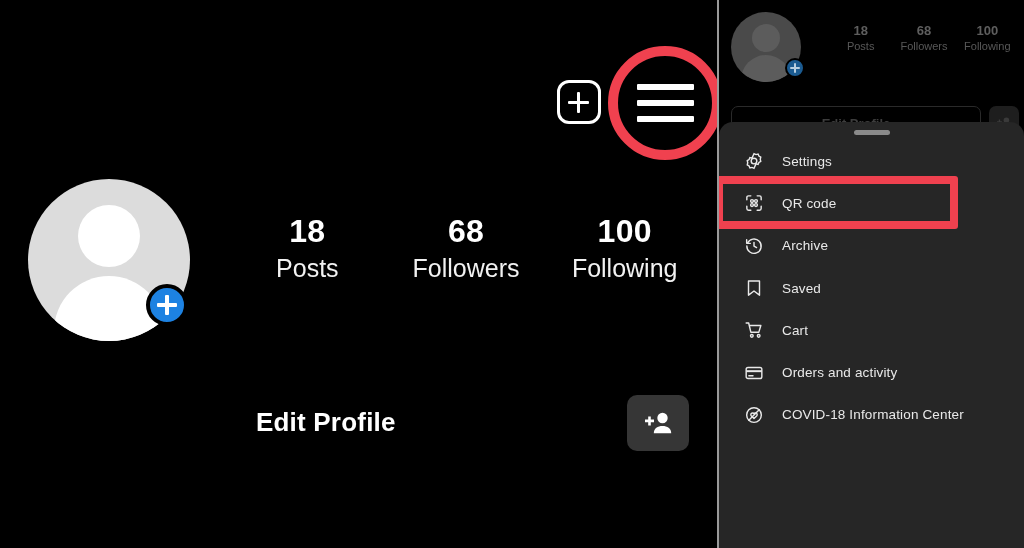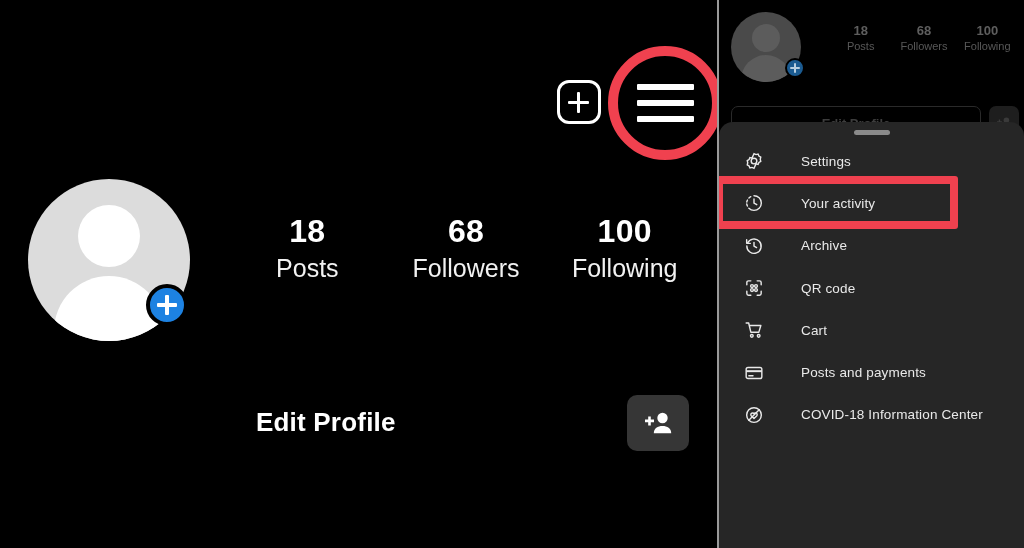--- a/index.html
+++ b/index.html
@@ -213,21 +213,21 @@
     height: 42.3px;
     display: flex; align-items: center;
     padding-left: 24px;
   }
   .menu-item .mi-icon {
     width: 22px; height: 22px;
     display: flex; align-items: center; justify-content: center;
     flex: 0 0 22px;
   }
   .menu-item .mi-label {
-    margin-left: 36px;
+    margin-left: 17px;
     font-size: 13.5px;
     color: #e9e9e9;
     letter-spacing: 0.15px;
     white-space: nowrap;
   }
 
   
   #activity-highlight {
     position: absolute; left: -4px; top: 176px;
     width: 243px; height: 53px;
@@ -339,79 +339,77 @@
         <div class="menu-item">
           <span class="mi-icon">
             <svg width="20" height="20" viewBox="0 0 24 24" fill="none" stroke="#e9e9e9" stroke-width="1.7">
               <path d="M12 3.2l2.4 1.1 2.5-.7 1 2.4 2.2 1.4-.6 2.5.6 2.5-2.2 1.4-1 2.4-2.5-.7L12 20.8l-2.4-1.1-2.5.7-1-2.4L3.9 16.6l.6-2.5-.6-2.5 2.2-1.4 1-2.4 2.5.7z"></path>
               <circle cx="12" cy="12" r="3.4"></circle>
             </svg>
           </span>
           <span class="mi-label">Settings</span>
         </div>
 
-        <div class="menu-item">
-          <span class="mi-icon">
-            <svg width="20" height="20" viewBox="0 0 24 24" fill="none" stroke="#e9e9e9" stroke-width="1.7">
-              <path d="M12 3.2a8.8 8.8 0 0 1 0 17.6 8.8 8.8 0 0 1-6.2-2.6" stroke-linecap="round"></path>
-              <path d="M4.1 15.6a8.8 8.8 0 0 1-.8-2.4M3.3 10.8a8.8 8.8 0 0 1 .9-2.4M5.9 6a8.8 8.8 0 0 1 2.2-1.6" stroke-linecap="round"></path>
-              <path d="M12 7.2V12l3.3 2" stroke-linecap="round"></path>
-            </svg>
-          </span>
-          <span class="mi-label">Your activity</span>
-        </div>
-
-        <div class="menu-item">
-          <span class="mi-icon">
-            <svg width="20" height="20" viewBox="0 0 24 24" fill="none" stroke="#e9e9e9" stroke-width="1.7">
-              <path d="M4.2 8.6A8.6 8.6 0 1 1 3.4 12" stroke-linecap="round"></path>
-              <path d="M3.2 4.4v4.4h4.4" stroke-linecap="round" stroke-linejoin="round"></path>
-              <path d="M12 7.6V12l3.1 1.9" stroke-linecap="round"></path>
-            </svg>
-          </span>
-          <span class="mi-label">Archive</span>
-        </div>
 
         <div class="menu-item">
           <span class="mi-icon">
             <svg width="20" height="20" viewBox="0 0 24 24" fill="none" stroke="#e9e9e9" stroke-width="1.7">
               <path d="M3.4 8.2V5.4a2 2 0 0 1 2-2h2.8" stroke-linecap="round"></path>
               <path d="M15.8 3.4h2.8a2 2 0 0 1 2 2v2.8" stroke-linecap="round"></path>
               <path d="M20.6 15.8v2.8a2 2 0 0 1-2 2h-2.8" stroke-linecap="round"></path>
               <path d="M8.2 20.6H5.4a2 2 0 0 1-2-2v-2.8" stroke-linecap="round"></path>
               <circle cx="9.6" cy="9.6" r="1.7"></circle>
               <circle cx="14.4" cy="9.6" r="1.7"></circle>
               <circle cx="9.6" cy="14.4" r="1.7"></circle>
               <circle cx="14.4" cy="14.4" r="1.7"></circle>
             </svg>
           </span>
           <span class="mi-label">QR code</span>
         </div>
 
+        <div class="menu-item">
+          <span class="mi-icon">
+            <svg width="20" height="20" viewBox="0 0 24 24" fill="none" stroke="#e9e9e9" stroke-width="1.7">
+              <path d="M4.2 8.6A8.6 8.6 0 1 1 3.4 12" stroke-linecap="round"></path>
+              <path d="M3.2 4.4v4.4h4.4" stroke-linecap="round" stroke-linejoin="round"></path>
+              <path d="M12 7.6V12l3.1 1.9" stroke-linecap="round"></path>
+            </svg>
+          </span>
+          <span class="mi-label">Archive</span>
+        </div>
+
+        <div class="menu-item">
+          <span class="mi-icon">
+            <svg width="20" height="20" viewBox="0 0 24 24" fill="none" stroke="#e9e9e9" stroke-width="1.7">
+              <path d="M5.4 3.6h13.2v17l-6.6-5-6.6 5z" stroke-linejoin="round"></path>
+            </svg>
+          </span>
+          <span class="mi-label">Saved</span>
+        </div>
 
         <div class="menu-item">
           <span class="mi-icon">
             <svg width="20" height="20" viewBox="0 0 24 24" fill="none" stroke="#e9e9e9" stroke-width="1.7">
               <path d="M2.6 3.6h3l2.6 11h9.6l2.4-8H6.4" stroke-linecap="round" stroke-linejoin="round"></path>
               <circle cx="9.4" cy="19" r="1.6"></circle>
               <circle cx="17.6" cy="19" r="1.6"></circle>
             </svg>
           </span>
           <span class="mi-label">Cart</span>
         </div>
 
         <div class="menu-item">
           <span class="mi-icon">
             <svg width="20" height="20" viewBox="0 0 24 24" fill="none" stroke="#e9e9e9" stroke-width="1.7">
               <rect x="2.6" y="5.4" width="18.8" height="13.2" rx="2.2"></rect>
               <path d="M2.6 9.8h18.8" stroke-width="2.4"></path>
               <path d="M5.8 15.2h5" stroke-linecap="round"></path>
             </svg>
           </span>
-          <span class="mi-label">Posts and payments</span>
+          <span class="mi-label">Orders and activity</span>
         </div>
 
 
         <div class="menu-item">
           <span class="mi-icon">
             <svg width="20" height="20" viewBox="0 0 24 24" fill="none" stroke="#e9e9e9" stroke-width="1.7">
               <circle cx="12" cy="12" r="8.8"></circle>
               <path d="M12 16.2l-3.2-3.1a2.1 2.1 0 1 1 3.2-2.7 2.1 2.1 0 1 1 3.2 2.7z" stroke-linejoin="round"></path>
               <path d="M5.8 18.2L18.2 5.8" stroke-linecap="round"></path>
             </svg>

